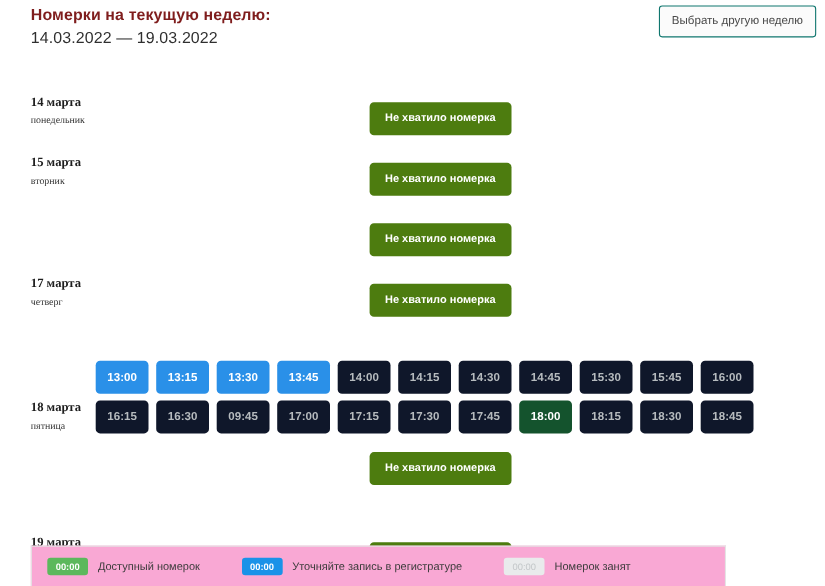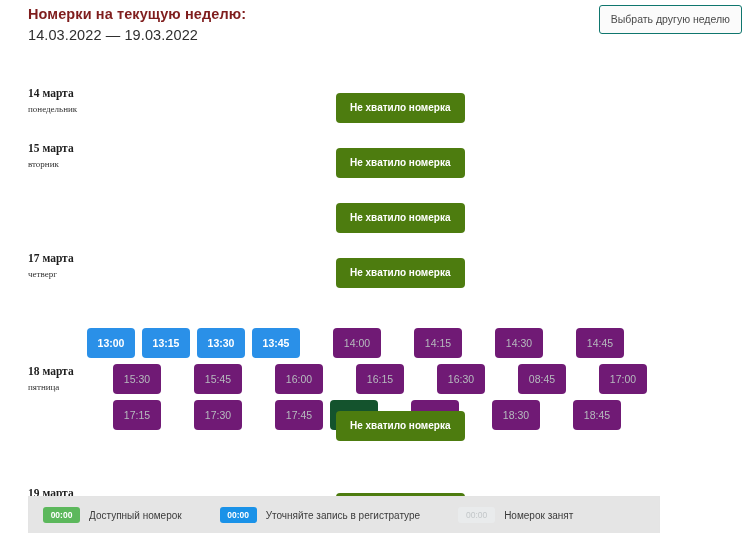--- a/index.html
+++ b/index.html
@@ -124,44 +124,43 @@
     line-height: 30px;
     text-align: center;
     border-radius: 4px;
     font-size: 10.5px;
     font-weight: 700;
     font-family: "Liberation Sans", sans-serif;
     cursor: pointer;
     user-select: none;
   }
   .slot.busy {
-    background: #701a75;
+    background: #0f172a;
     color: #b6bbbe;
-    font-weight: 400;
+    font-weight: 700;
     cursor: default;
-    margin-left: 26px;
   }
   .slot.reception {
     background: #2a90e8;
     color: #ffffff;
   }
   .slot.available {
     background: #14532d;
     color: #ffffff;
   }
 
   
   .legend {
     position: absolute;
     left: 28px; top: 496px;
     width: 632px;
     height: 37px;
     border: 1px solid #e4e4e4;
     border-bottom: none;
-    background: #e5e5e5;
+    background: #f9a8d4;
     display: flex;
     align-items: center;
     padding-left: 14px;
   }
   .legend-item {
     display: flex;
     align-items: center;
     margin-right: 38px;
   }
   .legend-chip {
@@ -235,21 +234,21 @@
           <div class="slot reception">13:45</div>
           <div class="slot busy">14:00</div>
           <div class="slot busy">14:15</div>
           <div class="slot busy">14:30</div>
           <div class="slot busy">14:45</div>
           <div class="slot busy">15:30</div>
           <div class="slot busy">15:45</div>
           <div class="slot busy">16:00</div>
           <div class="slot busy">16:15</div>
           <div class="slot busy">16:30</div>
-          <div class="slot busy">08:45</div>
+          <div class="slot busy">09:45</div>
           <div class="slot busy">17:00</div>
           <div class="slot busy">17:15</div>
           <div class="slot busy">17:30</div>
           <div class="slot busy">17:45</div>
           <div class="slot available">18:00</div>
           <div class="slot busy">18:15</div>
           <div class="slot busy">18:30</div>
           <div class="slot busy">18:45</div>
         </div>
         <button class="nohave-btn" style="top: 124px;">Не хватило номерка</button>

